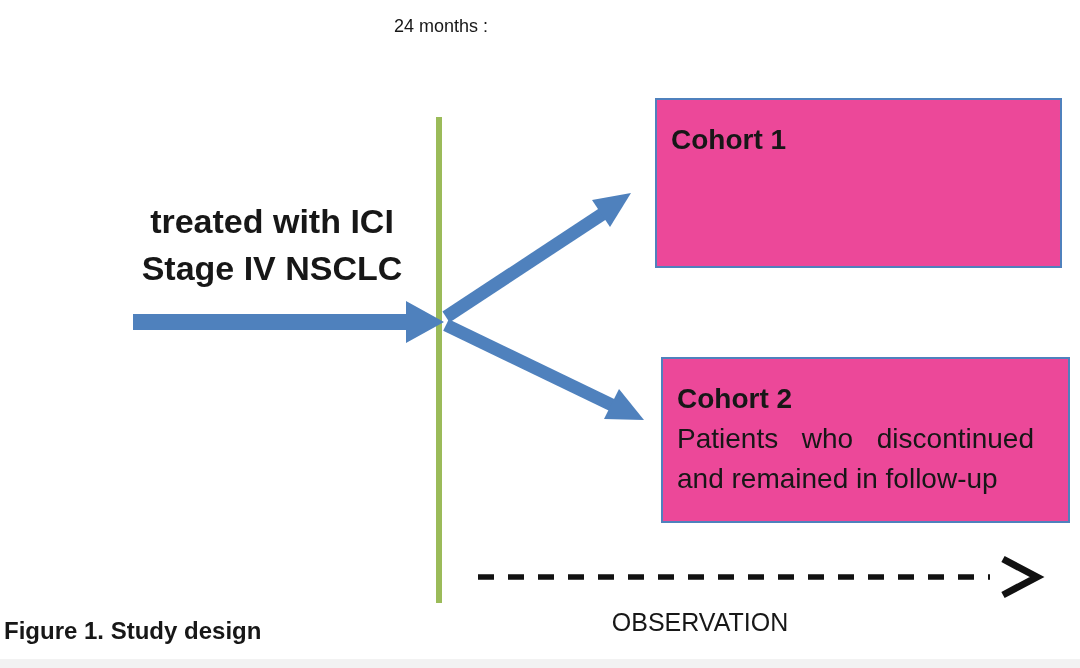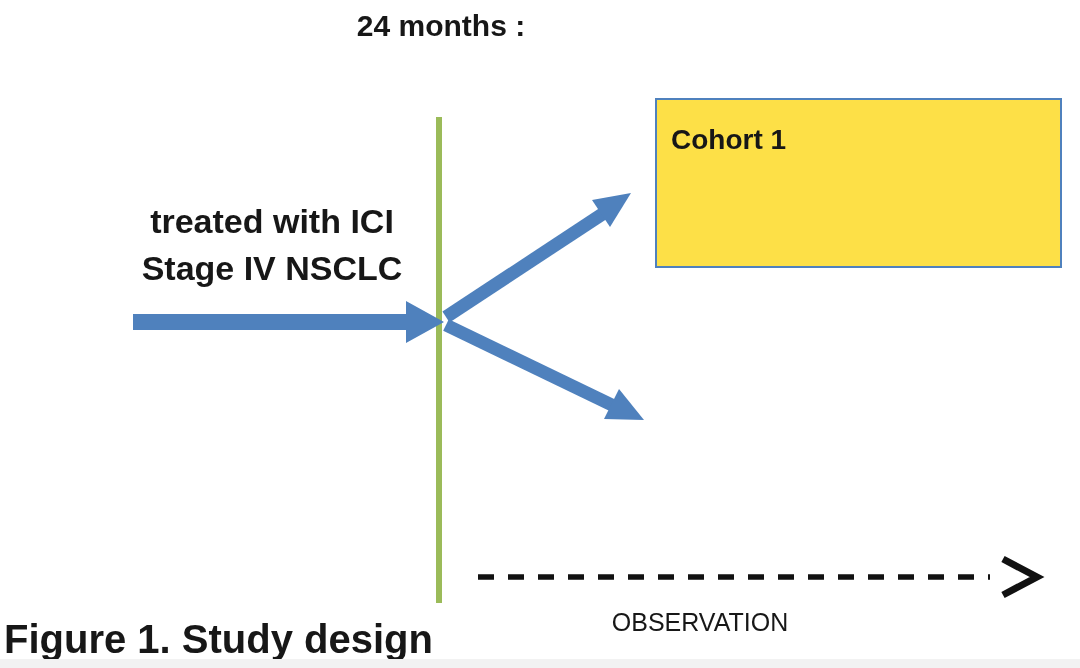--- a/index.html
+++ b/index.html
@@ -16,22 +16,22 @@
     overflow: hidden;
     color: #171717;
   }
   .abs { position: absolute; }
 
   .milestone-label {
     left: 441px;
     top: 9px;
     transform: translateX(-50%);
     text-align: center;
-    font-size: 30px;
-    font-weight: bold;
+    font-size: 18px;
+    font-weight: normal;
     line-height: 34px;
     white-space: nowrap;
   }
 
   .population-label {
     left: 272px;
     top: 198px;
     transform: translateX(-50%);
     text-align: center;
     font-size: 34px;
@@ -42,21 +42,21 @@
 
   .diagram-svg {
     left: 0;
     top: 0;
     width: 1080px;
     height: 668px;
   }
 
   .cohort-box {
     border: 2px solid #4f81bd;
-    background: #fde047;
+    background: #ec4899;
     box-sizing: border-box;
     font-size: 28px;
     line-height: 40px;
     padding: 20px 34px 0 14px;
   }
   .cohort-box.box1 { left: 655px; top: 98px;  width: 407px; height: 170px; }
   .cohort-box.box2 { left: 661px; top: 357px; width: 409px; height: 166px; }
   .cohort-title { font-weight: bold; }
   .cohort-desc  { text-align: justify; }
 
@@ -65,21 +65,21 @@
     top: 608px;
     transform: translateX(-50%);
     font-size: 25px;
     font-weight: normal;
     white-space: nowrap;
   }
 
   .figure-caption {
     left: 4px;
     top: 617px;
-    font-size: 40px;
+    font-size: 24px;
     font-weight: bold;
     white-space: nowrap;
   }
 
   .bottom-strip {
     left: 0;
     top: 659px;
     width: 1080px;
     height: 9px;
     background: #f2f2f2;
@@ -118,20 +118,24 @@
     <g>
       <line x1="478" y1="577" x2="990" y2="577" stroke="#111111" stroke-width="5.5" stroke-dasharray="16 14"></line>
       <polyline points="1003,559 1037,577 1003,595" fill="none" stroke="#111111" stroke-width="7" stroke-linejoin="miter"></polyline>
     </g>
   </svg>
 
   <div class="abs cohort-box box1">
     <div class="cohort-title">Cohort 1</div>
   </div>
 
+  <div class="abs cohort-box box2">
+    <div class="cohort-title">Cohort 2</div>
+    <div class="cohort-desc">Patients who discontinued and remained in follow-up</div>
+  </div>
 
   <div class="abs observation-label">OBSERVATION</div>
 
   <div class="abs figure-caption">Figure 1. Study design</div>
 
   <div class="abs bottom-strip"></div>
 
 </div>
 
 </body></html>

